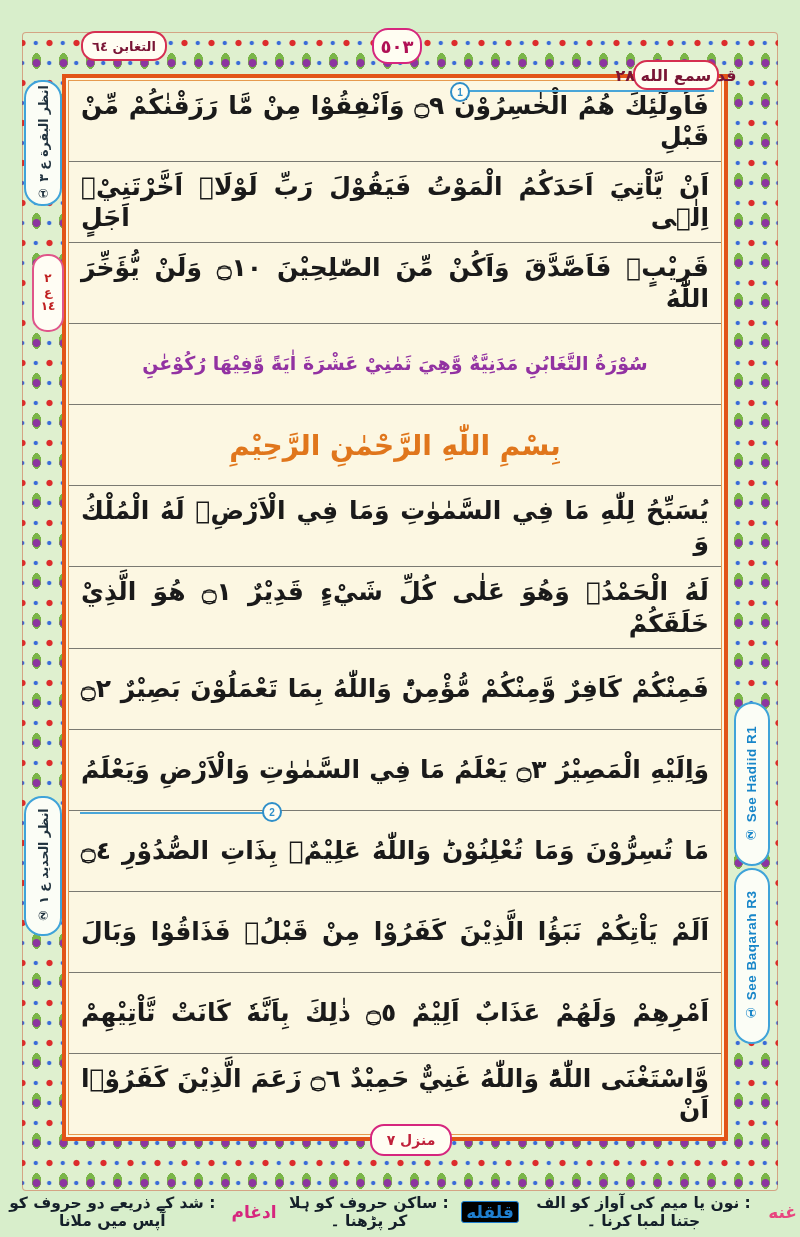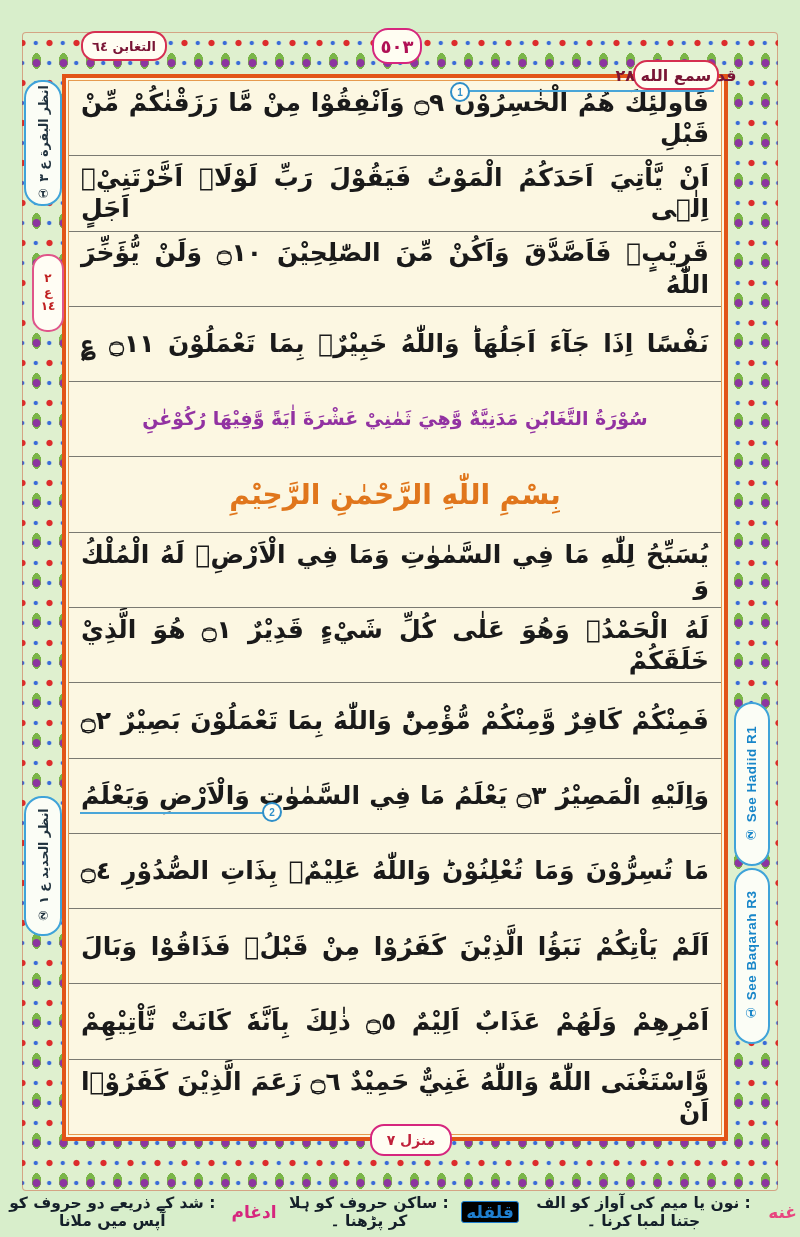--- a/index.html
+++ b/index.html
@@ -147,23 +147,20 @@
     <div class="page-inner">
       <div class="row">
           <span>فَاُولٰٓئِكَ هُمُ الْخٰسِرُوْنَ ۝٩ وَاَنْفِقُوْا مِنْ مَّا رَزَقْنٰكُمْ مِّنْ قَبْلِ</span>
         </div>
       <div class="row">
           <span>اَنْ يَّاْتِيَ اَحَدَكُمُ الْمَوْتُ فَيَقُوْلَ رَبِّ لَوْلَاۤ اَخَّرْتَنِيْۤ اِلٰۤى اَجَلٍ</span>
         </div>
       <div class="row">
           <span>قَرِيْبٍۙ فَاَصَّدَّقَ وَاَكُنْ مِّنَ الصّٰلِحِيْنَ ۝١٠ وَلَنْ يُّؤَخِّرَ اللّٰهُ</span>
         </div>
-      <div class="row">
-          <span>نَفْسًا اِذَا جَآءَ اَجَلُهَاؕ وَاللّٰهُ خَبِيْرٌۢ بِمَا تَعْمَلُوْنَ ۝١١ ؏</span>
-        </div>
       <div class="row surah-title">
           <span>سُوْرَةُ التَّغَابُنِ مَدَنِيَّةٌ وَّهِيَ ثَمٰنِيْ عَشْرَةَ اٰيَةً وَّفِيْهَا رُكُوْعٰنِ</span>
         </div>
       <div class="row bismillah">
           <span>بِسْمِ اللّٰهِ الرَّحْمٰنِ الرَّحِيْمِ</span>
         </div>
       <div class="row">
           <span>يُسَبِّحُ لِلّٰهِ مَا فِي السَّمٰوٰتِ وَمَا فِي الْاَرْضِۚ لَهُ الْمُلْكُ وَ</span>
         </div>
       <div class="row">

